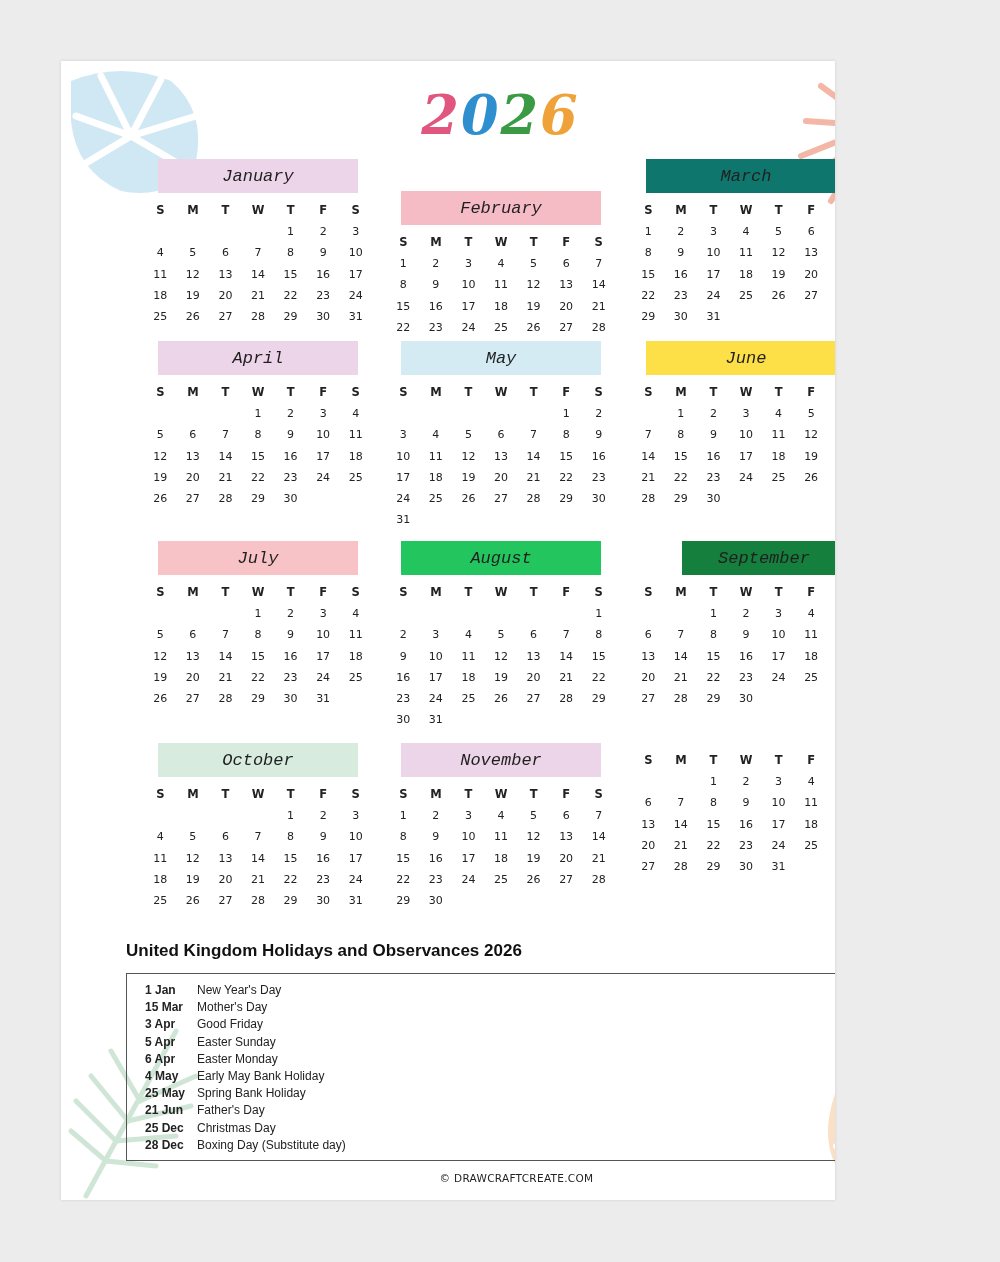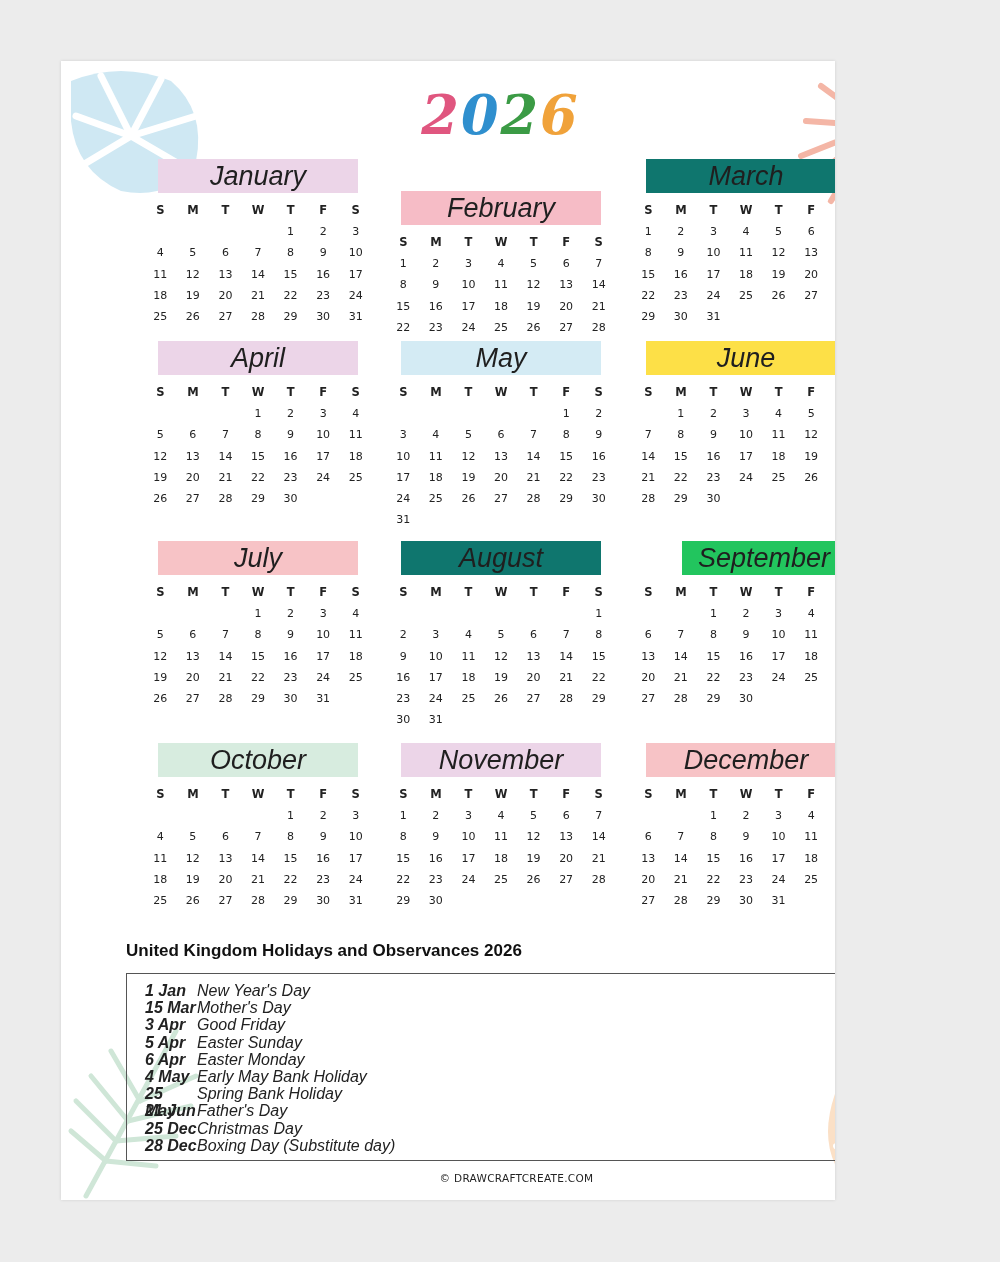--- a/index.html
+++ b/index.html
@@ -2,27 +2,27 @@
 <html><head>
 <meta charset="utf-8">
 <style>
   html,body{margin:0;padding:0;}
   body{width:1000px;height:1262px;background:#ececec;position:relative;overflow:hidden;font-family:"DejaVu Sans",sans-serif;color:#222;}
   .page{position:absolute;left:61px;top:61px;width:774px;height:1139px;background:#fff;box-shadow:0 0 3px rgba(0,0,0,0.12);overflow:hidden;}
   .deco{position:absolute;}
   .title{position:absolute;left:0;width:879px;top:22px;text-align:center;font-family:"DejaVu Serif",serif;font-style:italic;font-size:54px;font-weight:bold;letter-spacing:2px;line-height:64px;}
   .title span{display:inline-block;}
   .month{position:absolute;width:200px;}
-  .mhead{height:34px;display:flex;align-items:center;justify-content:center;font-family:Liberation Sans, sans-serif;font-style:italic;font-size:27px;color:#1f1f1f;}
+  .mhead{height:34px;display:flex;align-items:center;justify-content:center;font-family:Liberation Mono, monospace;font-style:italic;font-size:17px;color:#1f1f1f;}
   .grid{display:grid;grid-template-columns:repeat(7,1fr);margin-left:-14px;margin-right:-14px;margin-top:6px;}
   .dow{text-align:center;font-size:11.5px;font-weight:bold;height:22px;line-height:22px;color:#222;}
   .day{text-align:center;font-size:11px;height:21.3px;line-height:21.3px;color:#222;}
   .hol-title{position:absolute;left:65px;top:880px;font-family:"Liberation Sans",sans-serif;font-weight:bold;font-size:17px;color:#111;}
   .hol-box{position:absolute;left:65px;top:912px;width:748px;height:186px;border:1px solid #555;background:transparent;}
-  .hol-row{display:flex;font-family:"Liberation Sans",sans-serif;font-size:16px;height:17.2px;line-height:17.2px;font-style:italic;}
+  .hol-row{display:flex;font-family:"Liberation Sans",sans-serif;font-size:12px;height:17.2px;line-height:17.2px;}
   .hol-date{width:52px;font-weight:bold;padding-left:18px;}
   .hol-name{padding-left:0;}
   .footer{position:absolute;left:0;width:879px;top:1111px;text-align:center;font-size:10.5px;letter-spacing:0.3px;color:#222;padding-left:16px;}
 </style>
 </head>
 <body>
 
 <div class="page">
 
   <svg class="deco" style="left:0;top:0" width="150" height="150" viewBox="0 0 150 150">
@@ -389,21 +389,21 @@
           <div class="day">25</div>
           <div class="day">26</div>
           <div class="day">27</div>
           <div class="day">28</div>
           <div class="day">29</div>
           <div class="day">30</div>
           <div class="day">31</div>
         </div>
       </div>
       <div class="month" style="left: 340px; top: 480px;">
-        <div class="mhead" style="background: #0f766e;">August</div>
+        <div class="mhead" style="background: #22c55e;">August</div>
         <div class="grid">
           <div class="dow">S</div>
           <div class="dow">M</div>
           <div class="dow">T</div>
           <div class="dow">W</div>
           <div class="dow">T</div>
           <div class="dow">F</div>
           <div class="dow">S</div>
           <div class="day"></div>
           <div class="day"></div>
@@ -438,21 +438,21 @@
           <div class="day">25</div>
           <div class="day">26</div>
           <div class="day">27</div>
           <div class="day">28</div>
           <div class="day">29</div>
           <div class="day">30</div>
           <div class="day">31</div>
         </div>
       </div>
       <div class="month" style="left: 585px; top: 480px;">
-        <div class="mhead" style="background: #22c55e; margin-left: 36px;">September</div>
+        <div class="mhead" style="background: #15803d; margin-left: 36px;">September</div>
         <div class="grid">
           <div class="dow">S</div>
           <div class="dow">M</div>
           <div class="dow">T</div>
           <div class="dow">W</div>
           <div class="dow">T</div>
           <div class="dow">F</div>
           <div class="dow">S</div>
           <div class="day"></div>
           <div class="day"></div>
@@ -571,21 +571,20 @@
           <div class="day">24</div>
           <div class="day">25</div>
           <div class="day">26</div>
           <div class="day">27</div>
           <div class="day">28</div>
           <div class="day">29</div>
           <div class="day">30</div>
         </div>
       </div>
       <div class="month" style="left: 585px; top: 682px;">
-        <div class="mhead" style="background: rgb(247, 195, 198);">December</div>
         <div class="grid">
           <div class="dow">S</div>
           <div class="dow">M</div>
           <div class="dow">T</div>
           <div class="dow">W</div>
           <div class="dow">T</div>
           <div class="dow">F</div>
           <div class="dow">S</div>
           <div class="day"></div>
           <div class="day"></div>

